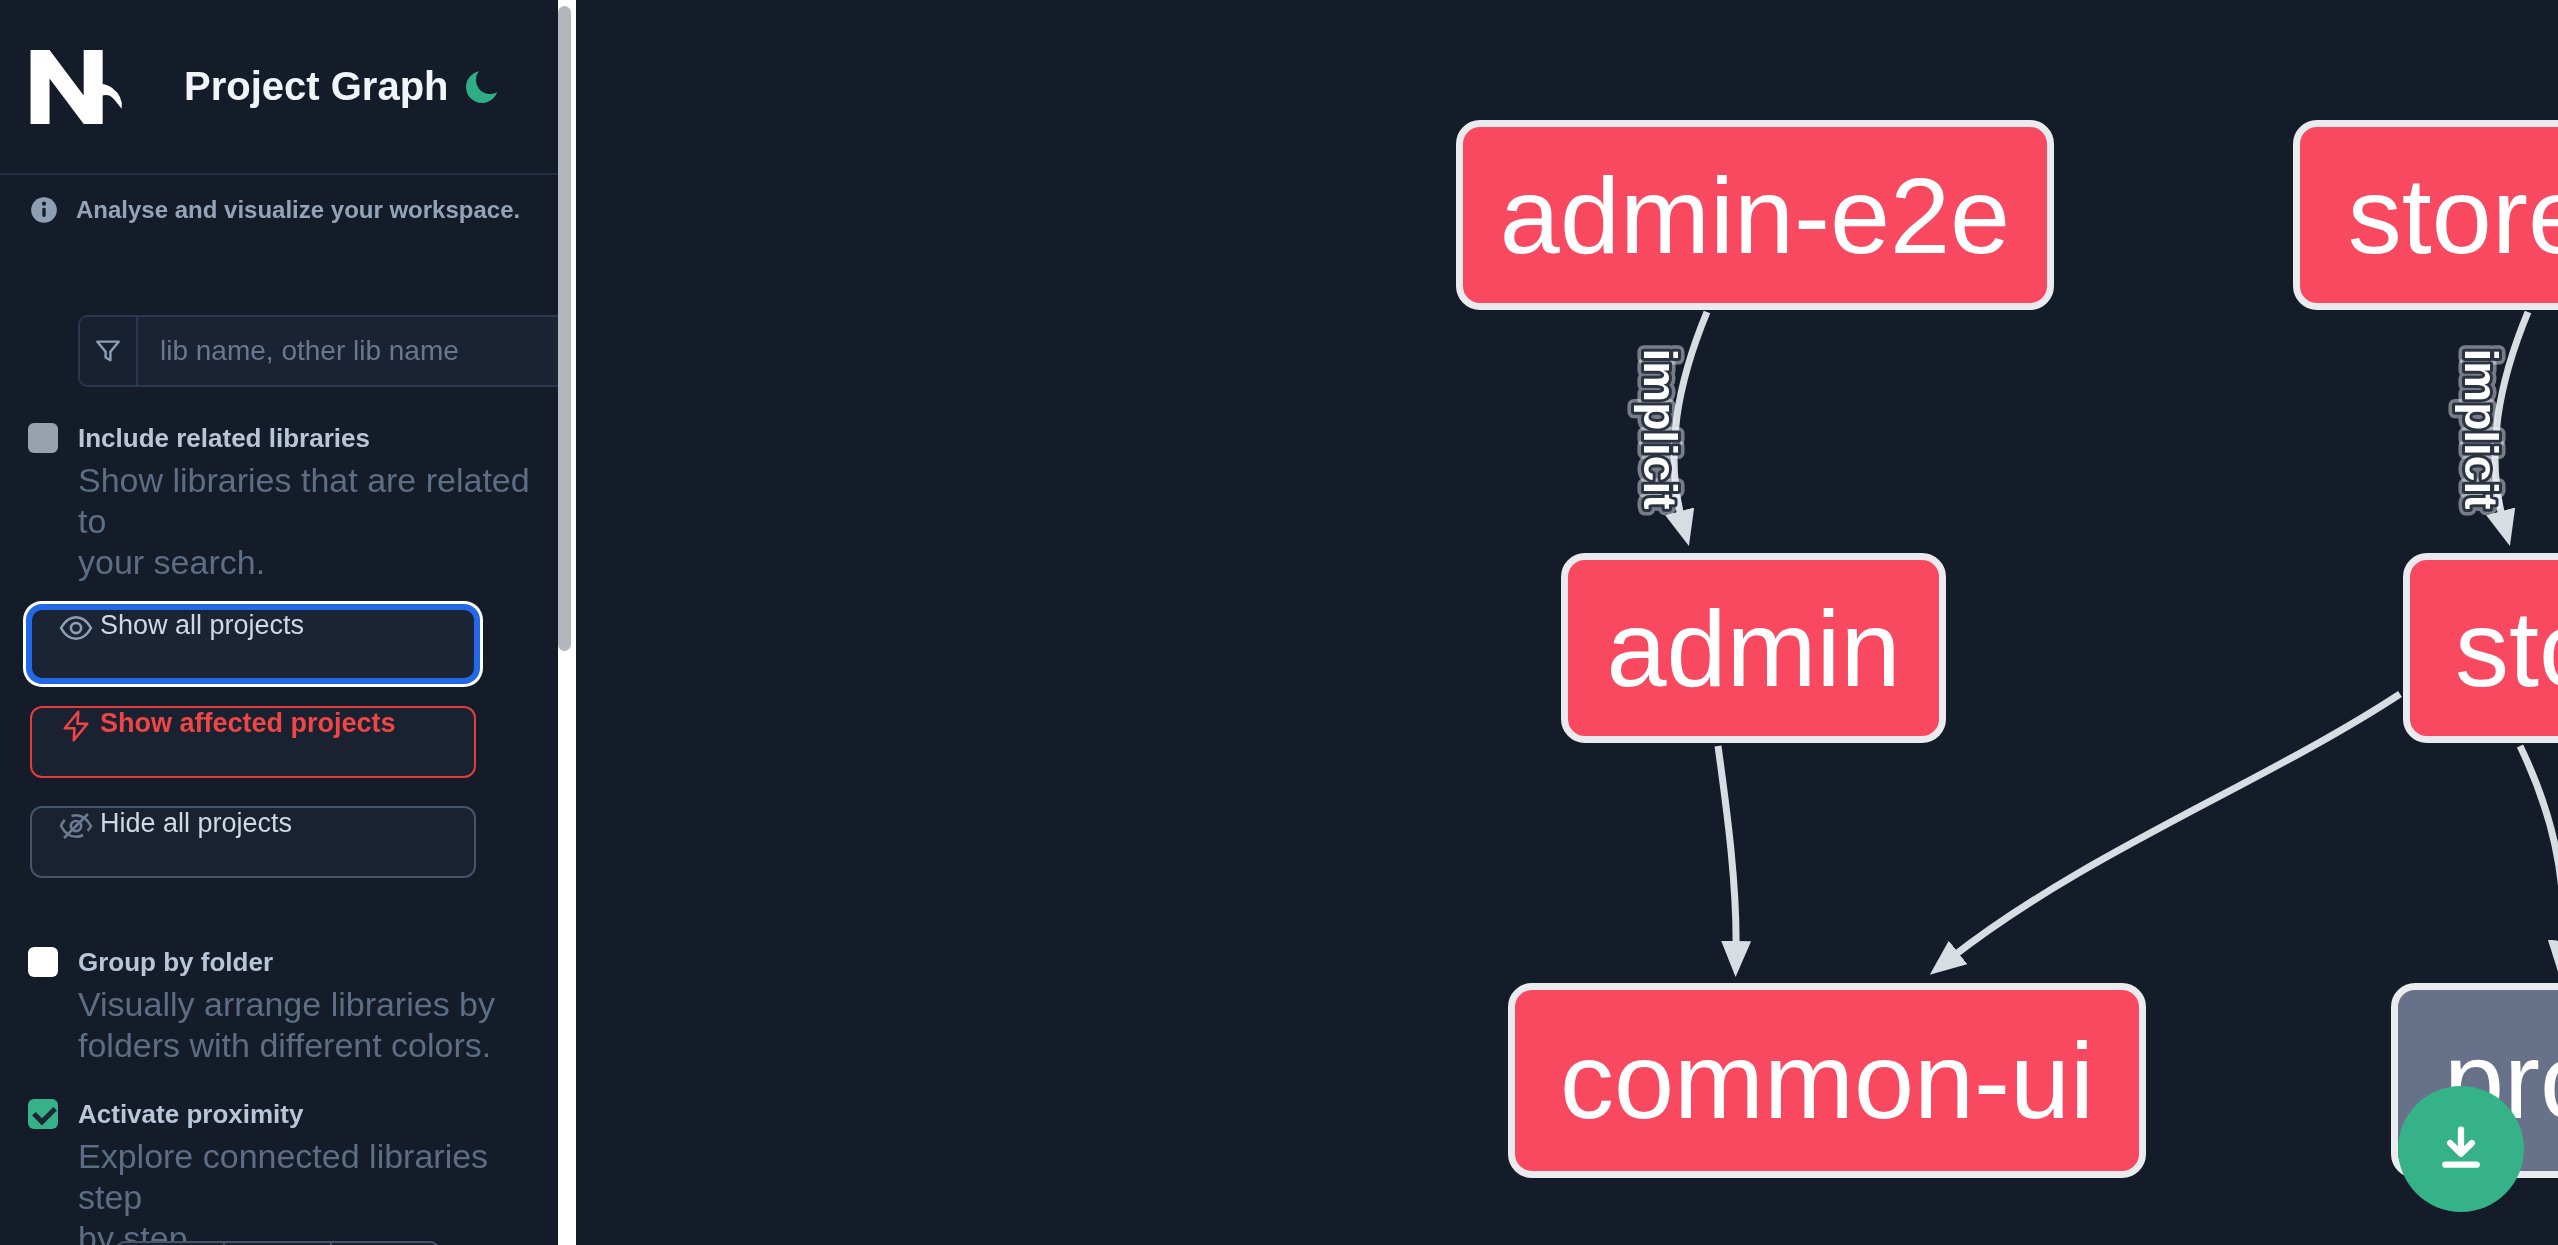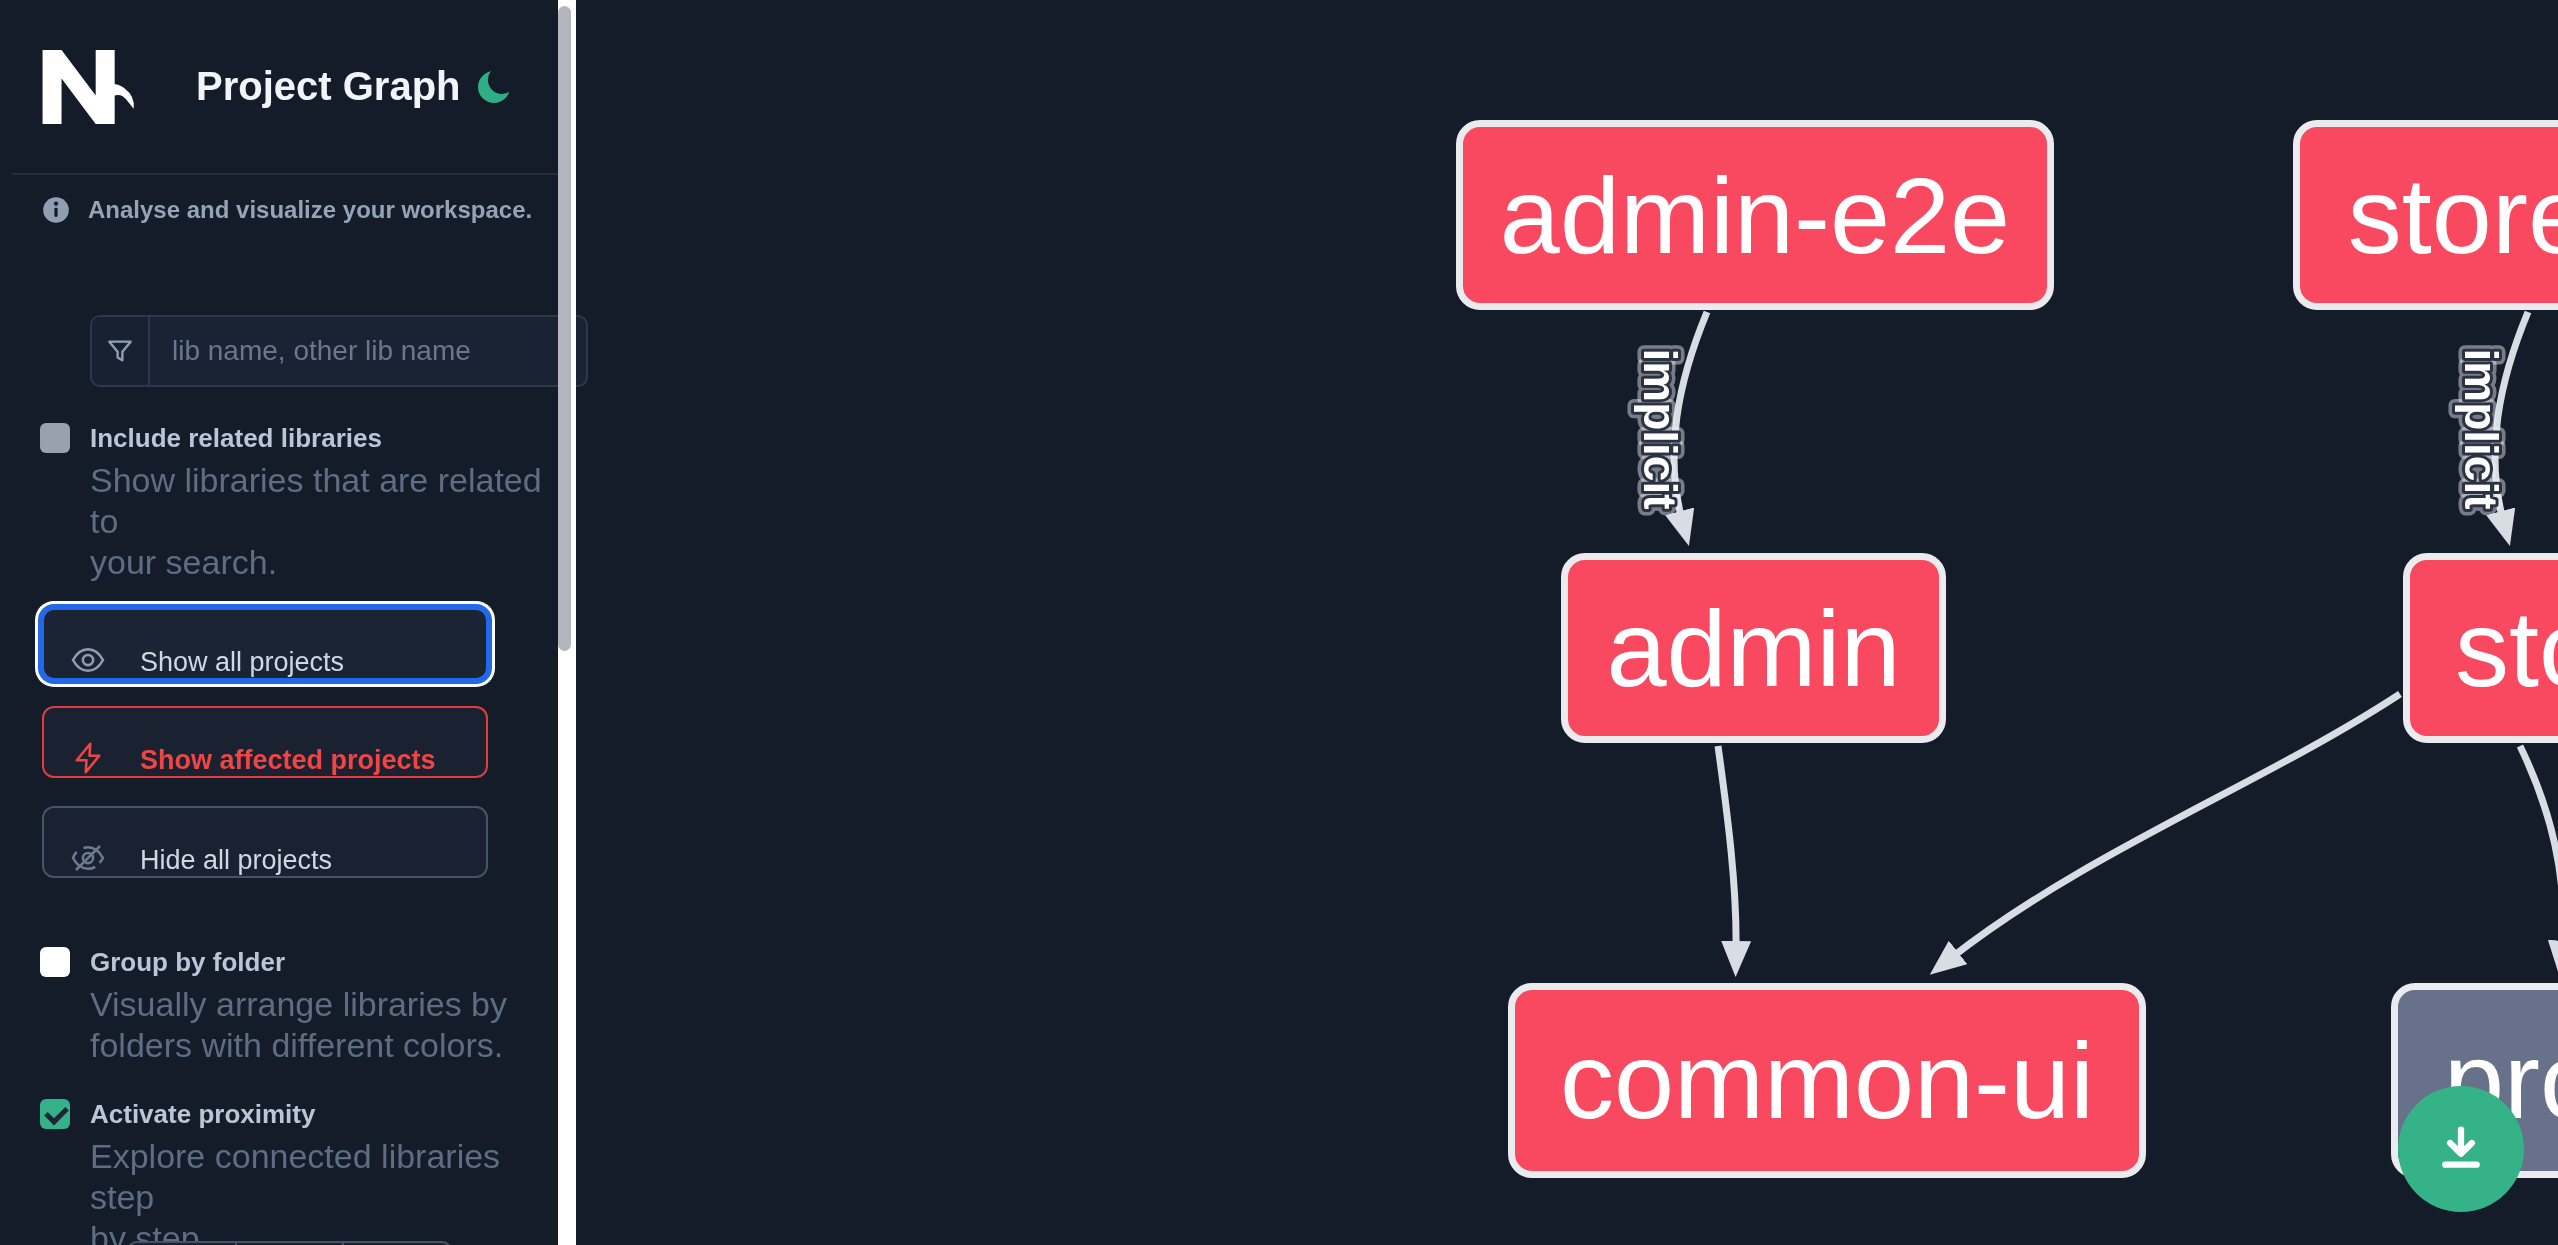--- a/index.html
+++ b/index.html
@@ -13,21 +13,21 @@
           border:7px solid #e9ebee; border-radius:24px; color:#ffffff;
           font-size:108px; font-weight:400; letter-spacing:0; cursor:pointer;
           font-family:"Liberation Sans", sans-serif; }
 
   
   #fab { position:absolute; left:2398px; top:1086px; width:126px; height:126px;
          border-radius:50%; background:#35b287; border:none; display:flex;
          align-items:center; justify-content:center; cursor:pointer; }
 
   
-  #sidebar { position:absolute; left:12px; top:0; width:558px; height:914px;
+  #sidebar { position:absolute; left:0; top:0; width:558px; height:914px;
              background:#141b29; z-index:5; }
   #sidebar-header { position:absolute; left:0; top:0; width:558px; height:175px;
                     display:flex; align-items:center; padding:0 52px 0 30px;
                     border-bottom:2px solid #232d3f; }
   #logo { width:96px; height:74px; flex:none; }
   #app-title { margin-left:58px; font-size:40px; font-weight:700; color:#f1f5f9; flex:1; }
   #theme-toggle { width:44px; height:44px; position:relative; flex:none; cursor:pointer; background:none; border:none; }
 
   .info-row { position:absolute; left:30px; top:196px; width:500px; display:flex;
               align-items:center; gap:18px;font-weight:bold; }
@@ -49,21 +49,21 @@
   .cb-white { background:#ffffff; }
   .cb-green { background:#35b287; }
   .cb-green::after { content:""; position:absolute; left:6px; top:7px; width:16px; height:9px;
                      border-left:5px solid #1d2634; border-bottom:5px solid #1d2634;
                      transform:rotate(-45deg); }
   .toggle-label { font-size:26px; font-weight:700; color:#b9c6d8; line-height:36px; cursor:pointer; }
   .toggle-desc  { grid-column:2; font-size:34px; color:#5c6d84; line-height:41px;
                   white-space:pre-line; margin-top:4px; }
 
   .side-btn { position:absolute; left:30px; width:446px; height:72px; display:flex;
-              align-items:flex-end; gap:34px; padding:0 26px; background:#1a2231;
+              align-items:flex-start; gap:6px; padding:0 26px; background:#1a2231;
               border:2px solid #46536a; border-radius:12px; cursor:pointer;
               font-family:"Liberation Sans", sans-serif; }
   .side-btn .lbl { font-size:27px; font-weight:500; color:#cfd8e3; }
   #btn-show-all { top:608px; border:2px solid #2368e6; background:#1a2435;
                   box-shadow:0 0 0 4px #2368e6, 0 0 0 7px #ffffff; }
   #btn-show-affected { top:706px; border-color:#e23c3c; }
   #btn-show-affected .lbl { color:#f04545;font-weight:bold; }
   #btn-hide-all { top:806px; }
 
   #partial-control { position:absolute; left:115px; top:1241px; width:325px; height:30px;

